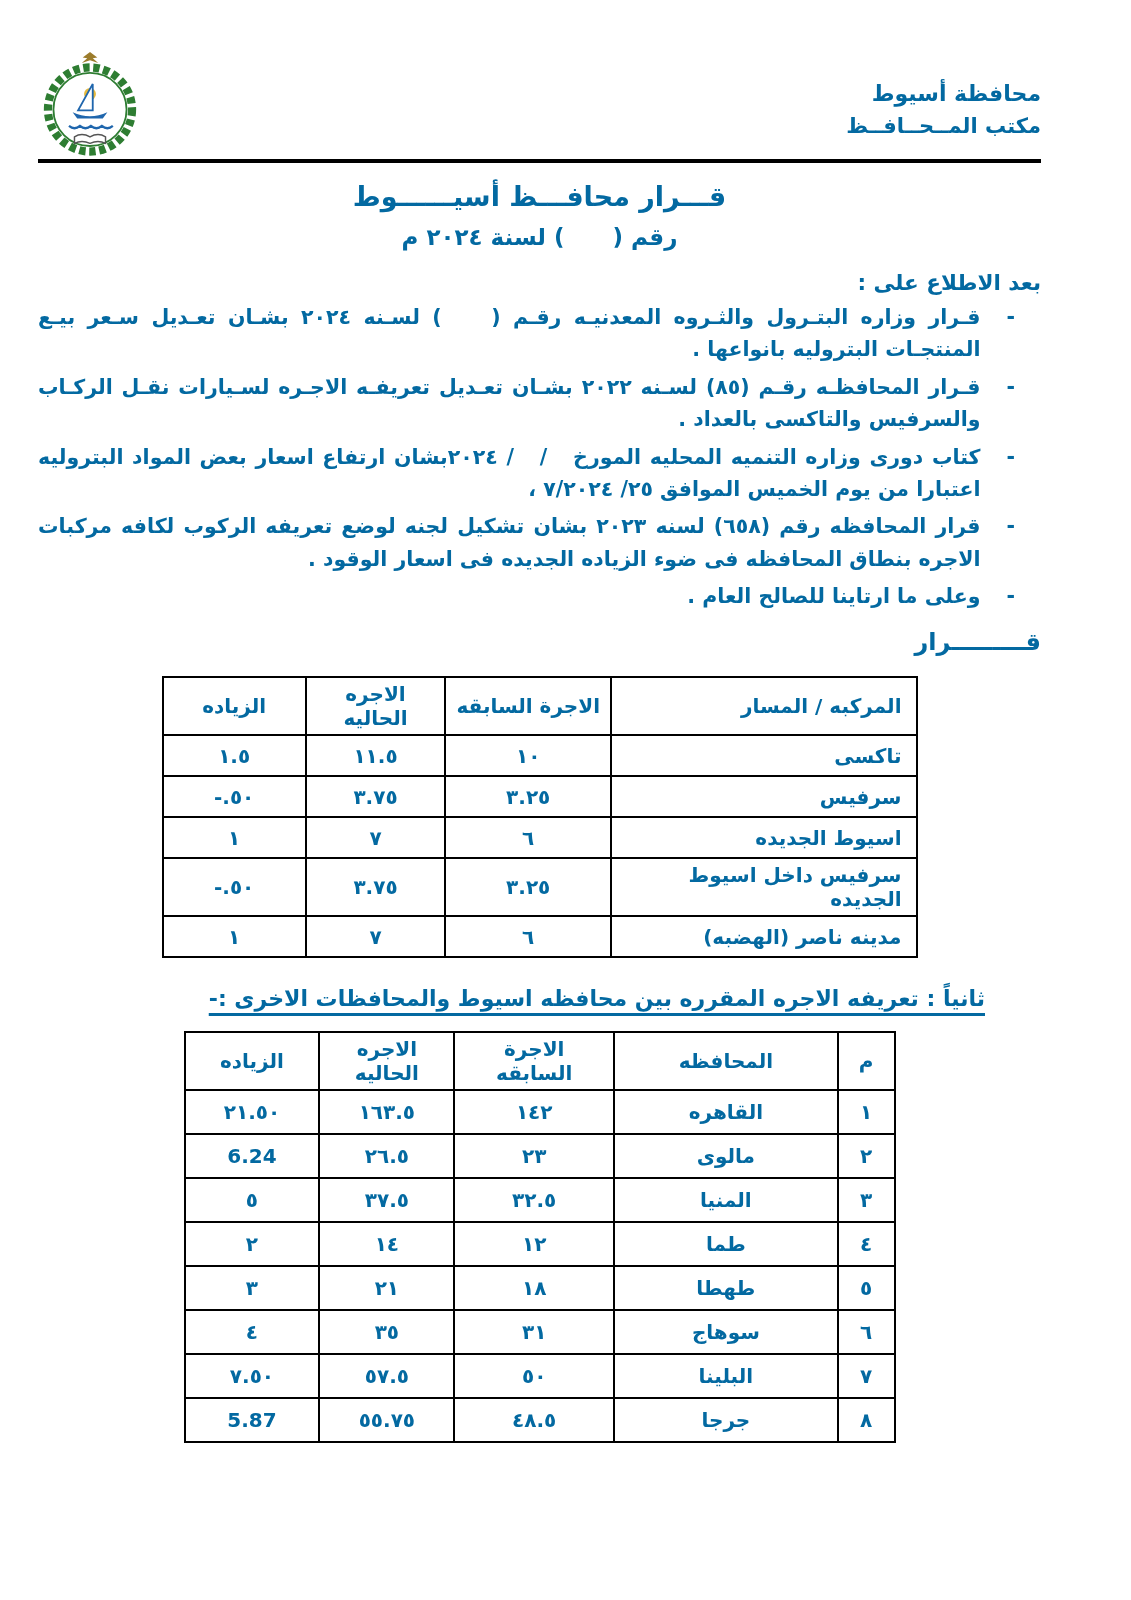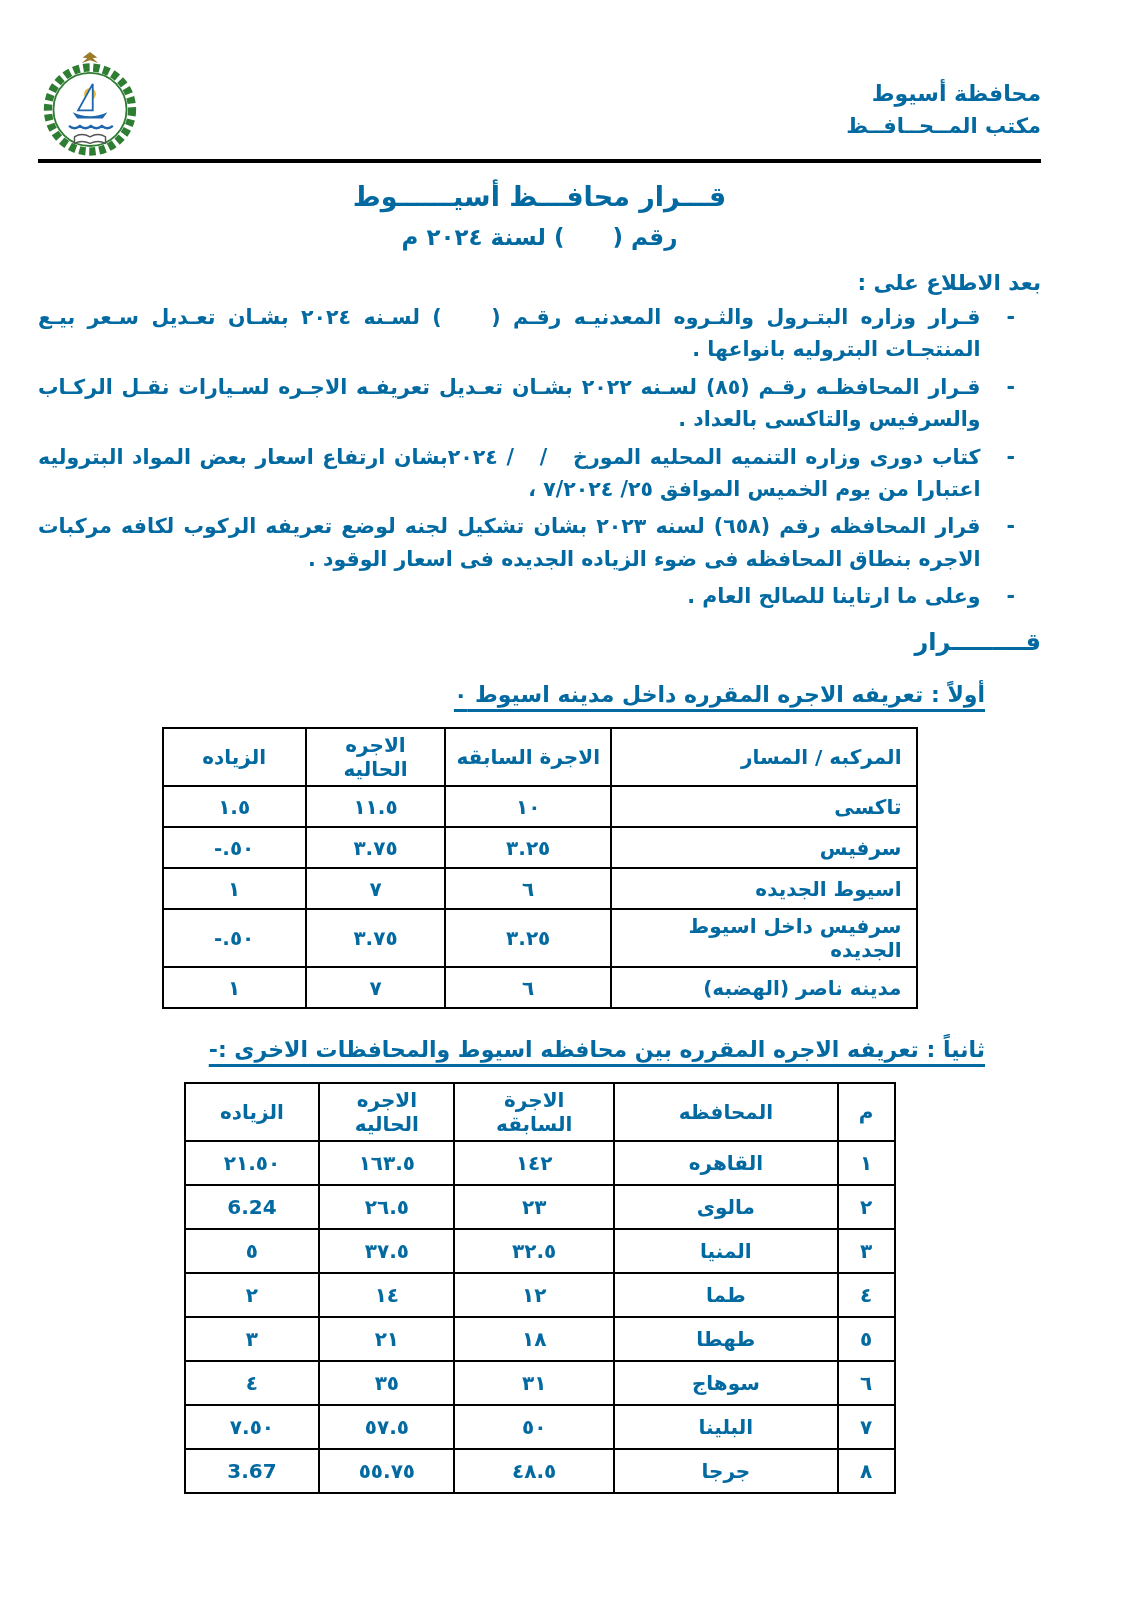--- a/index.html
+++ b/index.html
@@ -158,23 +158,20 @@
     </div>
     <div class="list-item">
       <span class="dash">-</span>
       <div class="item-text">وعلى ما ارتاينا للصالح العام .</div>
     </div>
   </div>
 
   <div class="decision-heading">قـــــــــرار</div>
 
 
-  <h3 class="section-heading">
-    <span class="u">أولاً : تعريفه الاجره المقرره داخل مدينه اسيوط ٠</span>
-  </h3>
 
   <table class="fare-table table1">
       <thead>
         <tr>
           <th>المركبه / المسار</th>
           <th>الاجرة السابقه</th>
           <th>الاجره الحاليه</th>
           <th>الزياده</th>
         </tr>
       </thead>
@@ -274,18 +271,18 @@
           <td>البلينا</td>
           <td class="num">٥٠</td>
           <td class="num">٥٧.٥</td>
           <td class="num">٧.٥٠</td>
         </tr>
         <tr>
           <td>٨</td>
           <td>جرجا</td>
           <td class="num">٤٨.٥</td>
           <td class="num">٥٥.٧٥</td>
-          <td class="num">3.67</td>
+          <td class="num">5.87</td>
         </tr>
       </tbody>
     </table>
 
 </div>
 
 </body></html>

